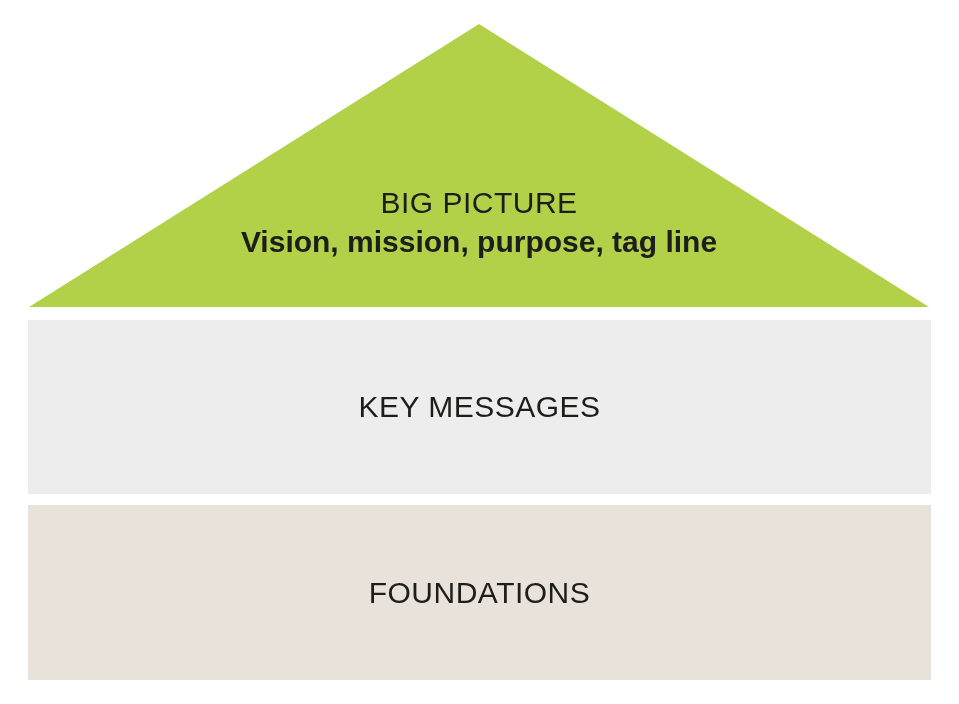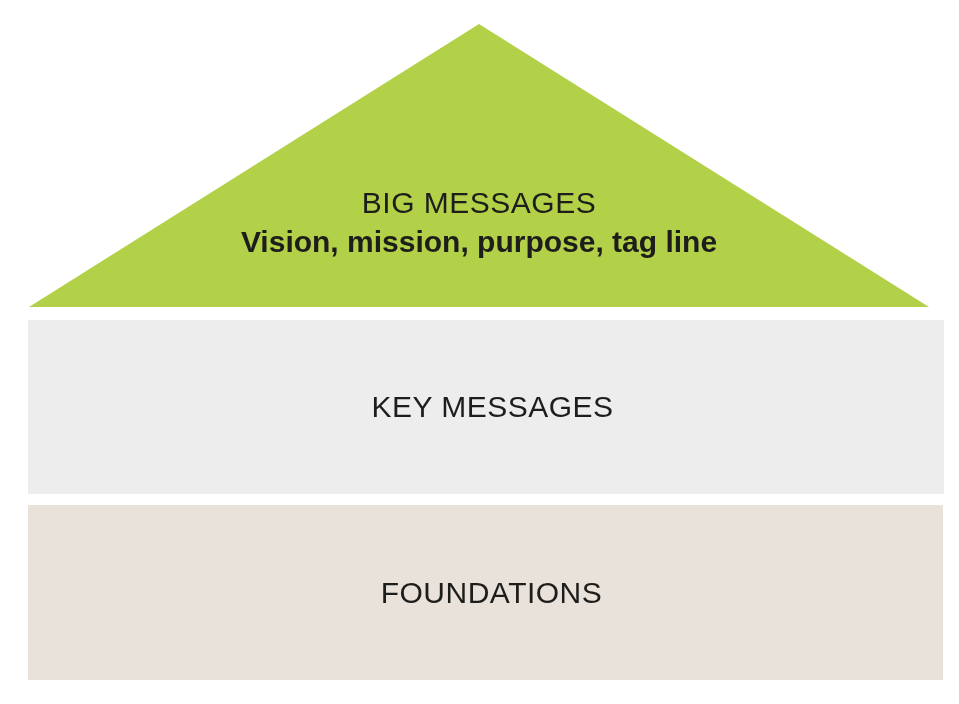--- a/index.html
+++ b/index.html
@@ -36,26 +36,24 @@
     width: 903px;
     display: flex;
     flex-direction: column;
     align-items: center;
     justify-content: center;
     text-align: center;
   }
   .band-key-messages {
     top: 320px;
     height: 174px;
-    padding-left: 13px;
   }
   .band-foundations {
     top: 505px;
     height: 175px;
-    padding-left: 12px;
   }
   .level-title {
     font-size: 30px;
     line-height: 38px;
     letter-spacing: 0.5px;
     white-space: nowrap;
   }
   .level-desc {
     font-size: 30px;
     line-height: 40px;
@@ -64,21 +62,21 @@
     font-weight: bold;
   }
 </style>
 </head>
 <body>
 
 <div class="stage" style="background: rgb(255, 255, 255);">
 
   <div class="triangle" style="background: rgb(178, 209, 73);">
     <div class="triangle-text">
-      <div class="level-title">BIG MESSAGES</div>
+      <div class="level-title">BIG PICTURE</div>
       <div class="level-desc">Vision, mission, purpose, tag line</div>
     </div>
   </div>
 
   <div class="band band-key-messages" style="background: rgb(237, 237, 237);">
     <div class="level-title">KEY MESSAGES</div>
   </div>
 
   <div class="band band-foundations" style="background: rgb(232, 226, 218);">
     <div class="level-title">FOUNDATIONS</div>

